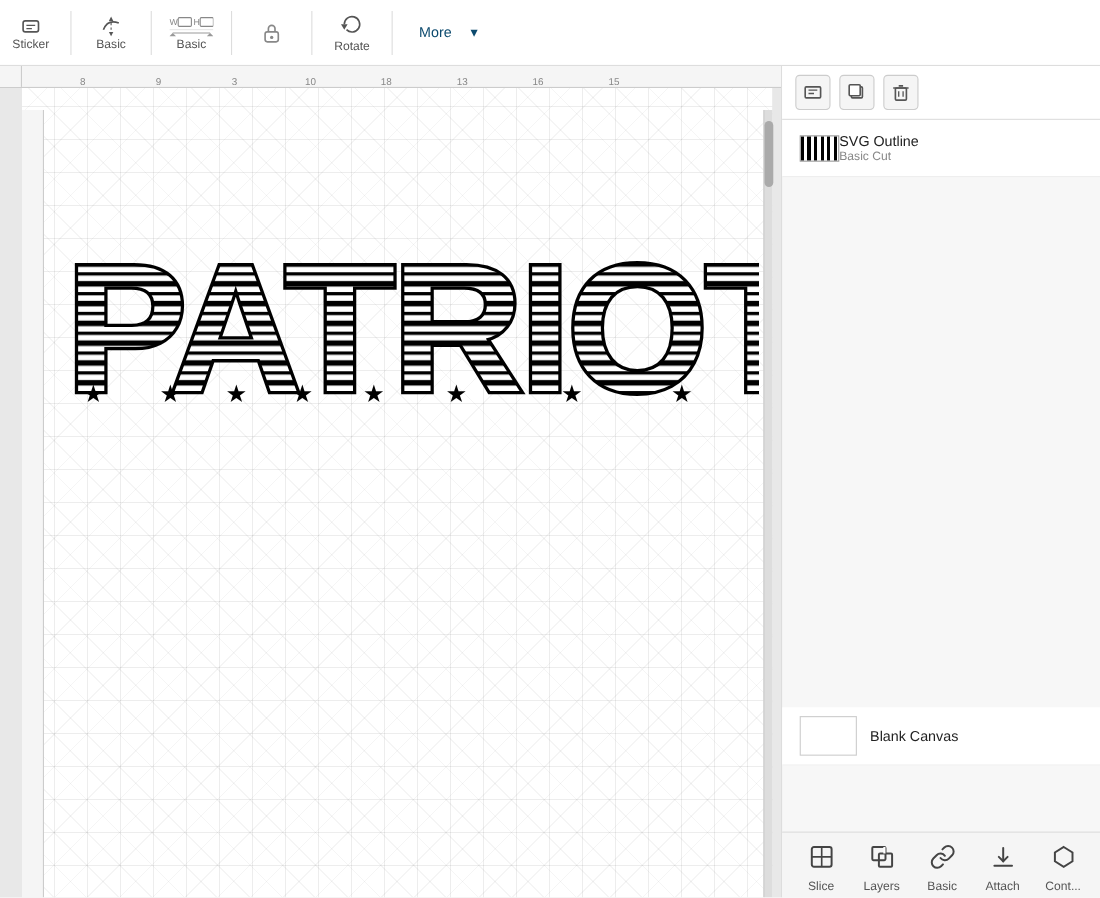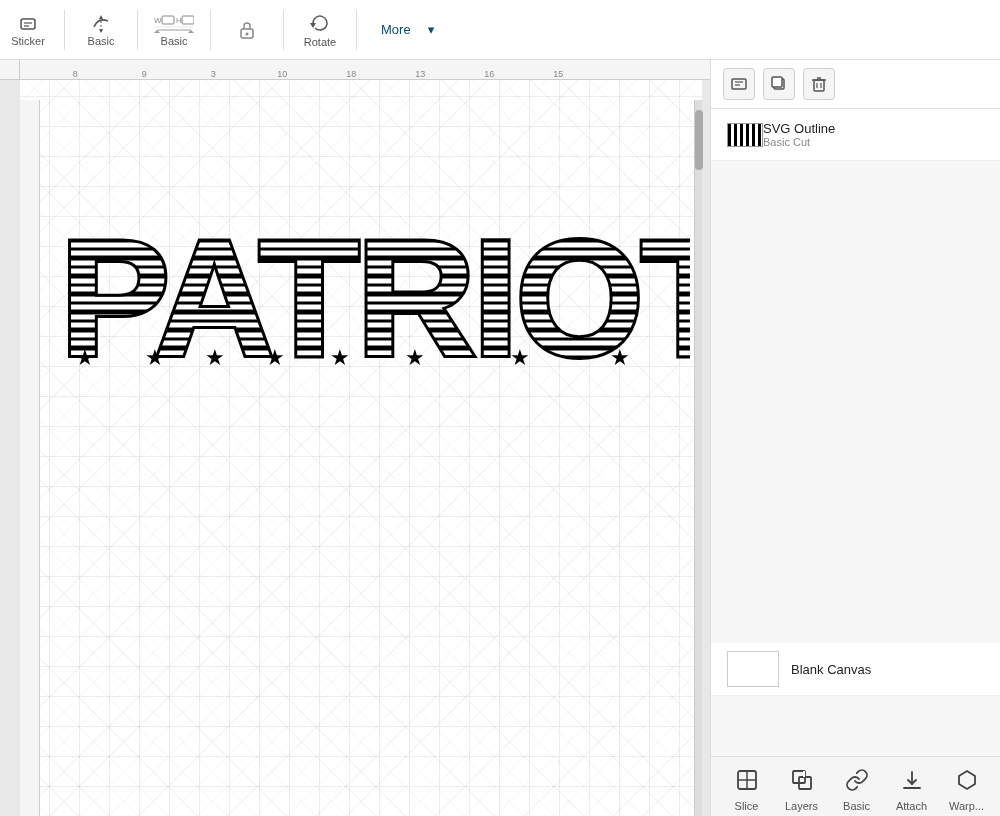--- a/index.html
+++ b/index.html
@@ -512,17 +512,17 @@
             </svg>
         </span>
         <span>Attach</span>
       </div>
       <div class="bottom-tool">
         <span class="bt-icon">
           <svg width="24" height="24" viewBox="0 0 24 24">
               <polygon points="12,3 20,8 20,16 12,21 4,16 4,8" fill="none" stroke="#444" stroke-width="1.8"></polygon>
             </svg>
         </span>
-        <span>Warp...</span>
+        <span>Cont...</span>
       </div>
     </div>
   </div>
 </div>
 
 </body></html>

